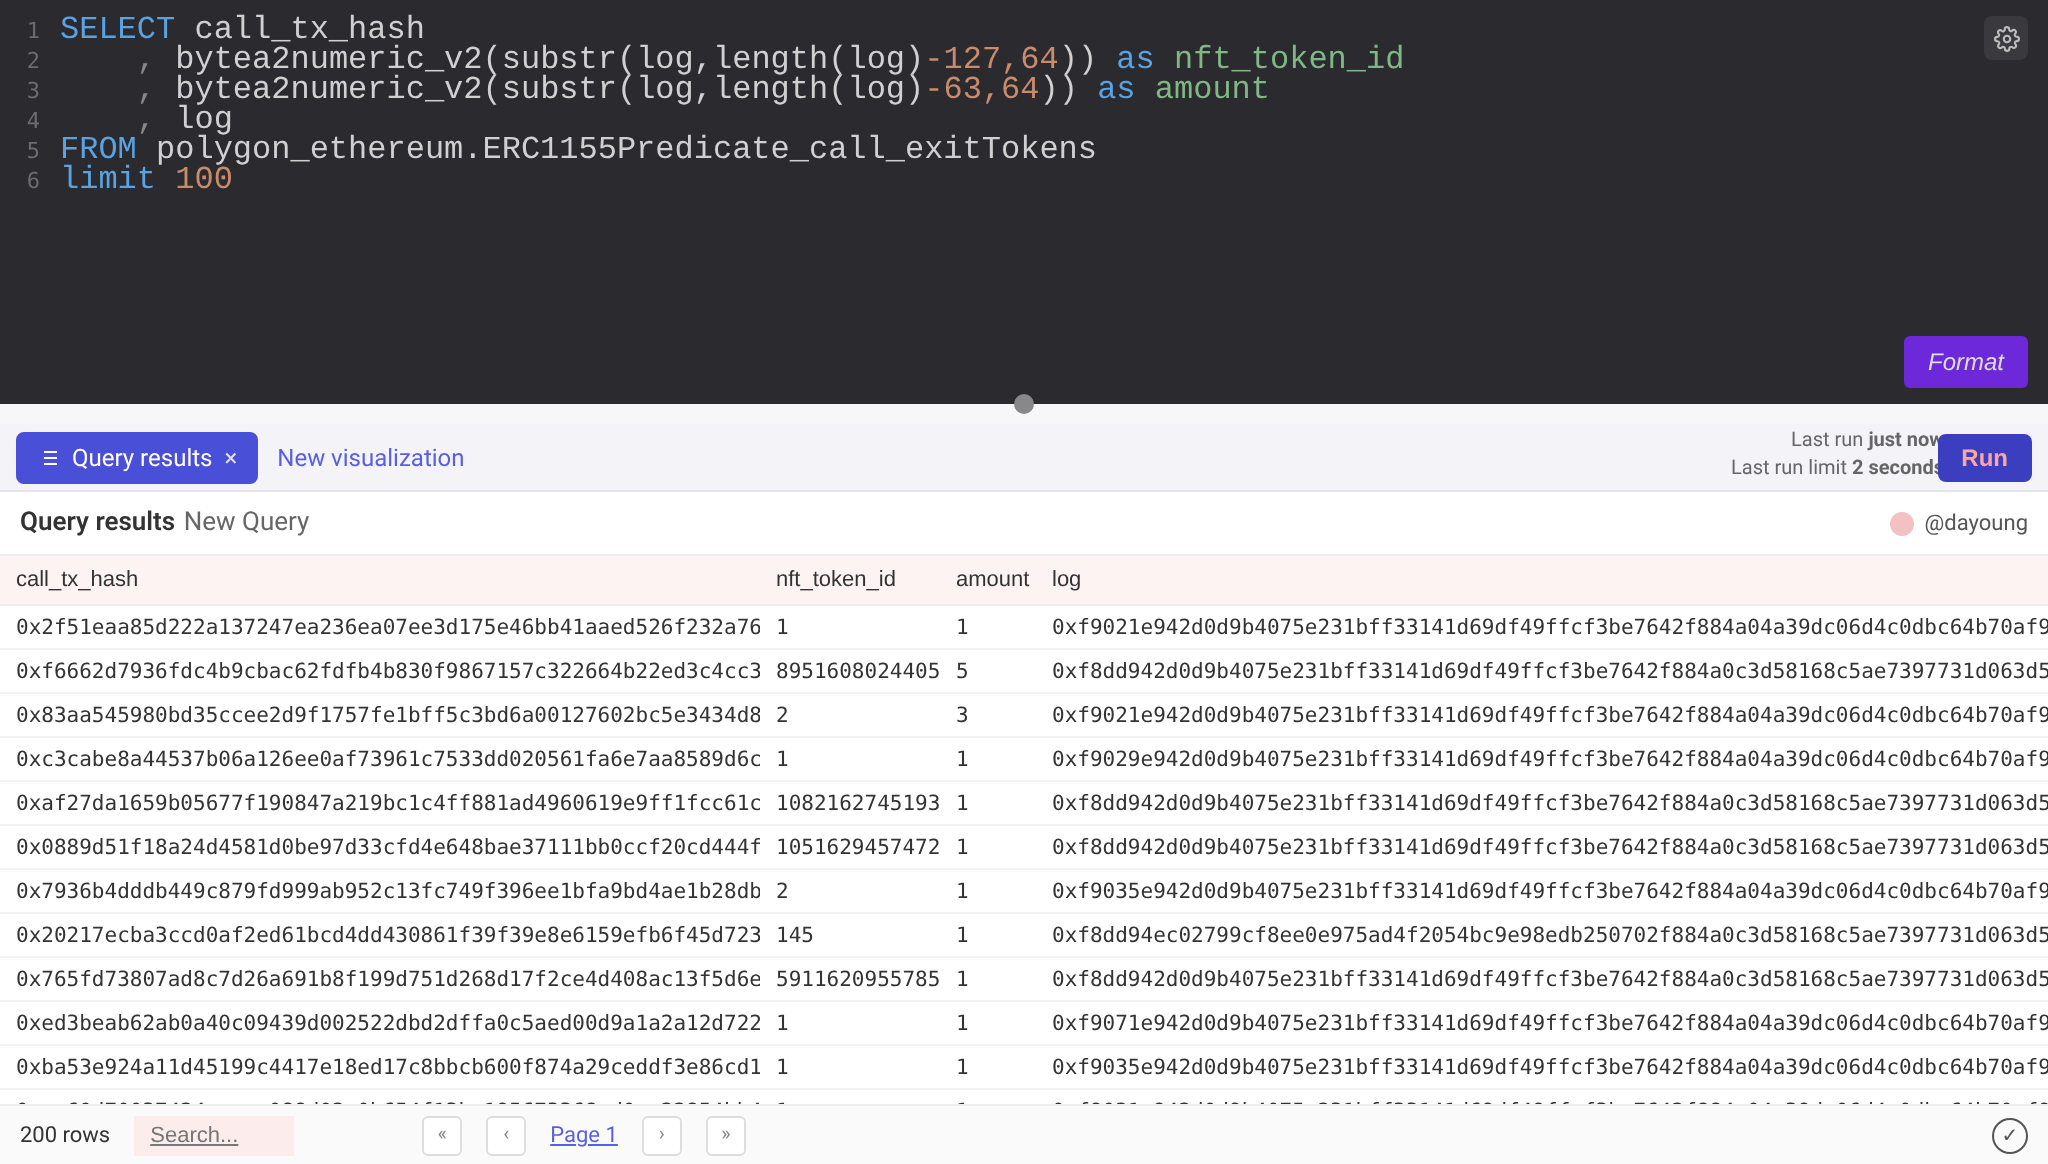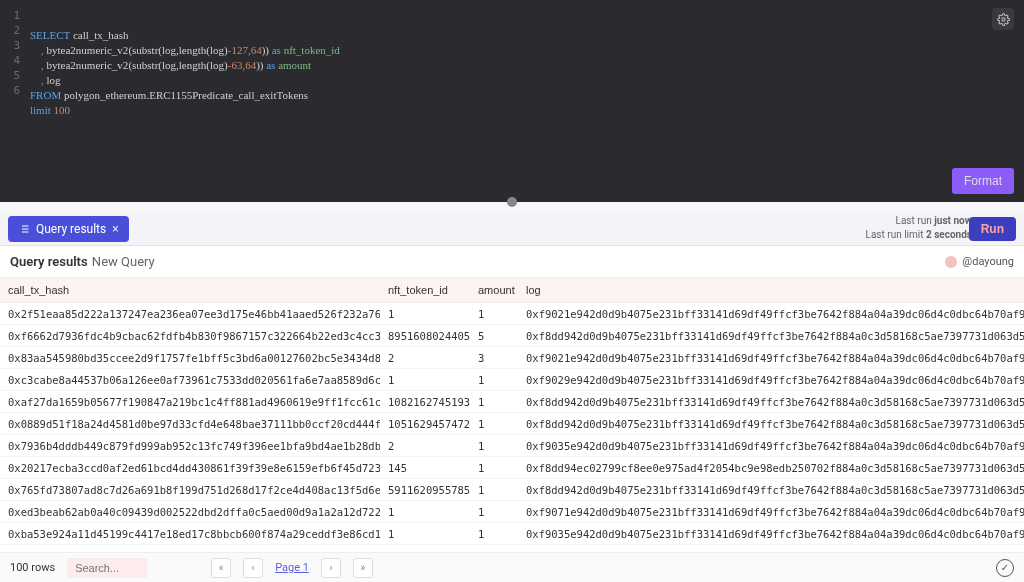--- a/index.html
+++ b/index.html
@@ -2,29 +2,29 @@
 <html><head>
 <meta charset="utf-8">
 <style>
 * { margin: 0; padding: 0; box-sizing: border-box; }
 body { font-family: -apple-system, BlinkMacSystemFont, "Segoe UI", Roboto, sans-serif; font-size: 12px; background: #fff; width: 1024px; height: 582px; overflow: hidden; display: flex; flex-direction: column; }
 
 
 .editor { background: #2b2b2f; color: #ccc; position: relative; height: 202px; }
 .editor-gutter { position: absolute; left: 0; top: 8px; width: 26px; text-align: right; color: #6b6b70; font-family: Menlo, Consolas, monospace; font-size: 11px; line-height: 15px; }
 .editor-gutter div { padding-right: 6px; }
-.editor-code { position: absolute; left: 30px; top: 8px; font-family: Liberation Serif, serif; font-size: 11px; line-height: 15px; white-space: pre; color: #d0d0d0; margin-top: 20px; }
+.editor-code { position: absolute; left: 30px; top: 8px; font-family: Liberation Mono, monospace; font-size: 16px; line-height: 15px; white-space: pre; color: #d0d0d0; }
 .kw { color: #5aa2e0; }
 .fn { color: #d0d0d0; }
 .num { color: #c88b6b; }
 .str, .alias { color: #7fb785; }
 .comma { color: #888; }
 .gear-btn { position: absolute; top: 8px; right: 10px; width: 22px; height: 22px; background: #3a3a3e; border-radius: 4px; display: flex; align-items: center; justify-content: center; color: #bbb; cursor: pointer; }
 .editor-actions { position: absolute; bottom: 8px; right: 10px; display: flex; gap: 8px; }
-.editor-actions button { background: #8b5cf6; color: #ddd; border: none; padding: 6px 12px; font-size: 12px; border-radius: 3px; cursor: pointer; }
+.editor-actions button { background: #6d28d9; color: #ddd; border: none; padding: 6px 12px; font-size: 12px; border-radius: 3px; cursor: pointer; font-style: italic; }
 .divider-row { height: 10px; background: #f7f7fa; position: relative; }
 .divider-dot { width: 10px; height: 10px; background: #888; border-radius: 50%; position: absolute; left: 50%; top: 0; transform: translate(-50%, -50%); }
 
 
 .tabs-bar { height: 34px; background: #f3f3f8; display: flex; align-items: center; padding: 0 8px; border-bottom: 1px solid #e2e2ea; position: relative; }
 .tab { display: flex; align-items: center; gap: 6px; padding: 6px 10px; border-radius: 4px; font-size: 12px; cursor: pointer; }
 .tab.active { background: #4a4fd8; color: #fff; }
 .tab.link { color: #5a5fe0; }
 .tab .close { font-size: 12px; opacity: .85; }
 .run-info { position: absolute; right: 52px; top: 2px; text-align: right; font-size: 10px; color: #666; line-height: 14px; }
@@ -43,21 +43,21 @@
 thead th { text-align: left; font-weight: 400; color: #333; background: #fdf3f3; padding: 6px 8px; border-bottom: 1px solid #eee; font-family: -apple-system, sans-serif; font-size: 11px; }
 tbody td { padding: 4.5px 8px; color: #333; border-bottom: 1px solid #f3f3f3; white-space: nowrap; overflow: hidden; }
 .col-hash { width: 380px; }
 .col-token { width: 90px; }
 .col-amt { width: 48px; }
 .col-log { width: auto; }
 
 
 .pager { height: 30px; border-top: 1px solid #eee; display: flex; align-items: center; gap: 12px; padding: 0 10px; font-size: 11px; color: #555; background: #fafafa; }
 .rows-info { color: #333; }
-.search-input { background: #fdecec; border: none; padding: 4px 8px; font-size: 11px; color: #777; width: 80px; outline: none; }
+.search-input { background: #fdecec; border: none; padding: 4px 8px; font-size: 11px; color: #777; width: 80px; outline: none; text-decoration: underline; }
 .pg-btn { width: 20px; height: 20px; background: #fff; border: 1px solid #ddd; border-radius: 3px; display: flex; align-items: center; justify-content: center; color: #888; cursor: pointer; font-size: 10px; }
 .pg-label { color: #5a5fe0; text-decoration: underline; cursor: pointer; }
 .check { margin-left: auto; width: 18px; height: 18px; border: 1.5px solid #555; border-radius: 50%; display: flex; align-items: center; justify-content: center; font-size: 10px; color: #555; }
 </style>
 </head>
 <body>
 
 <div class="editor">
   <div class="editor-gutter">
     <div>1</div>
@@ -93,20 +93,21 @@
         <line x1="8" y1="6" x2="21" y2="6"></line>
         <line x1="8" y1="12" x2="21" y2="12"></line>
         <line x1="8" y1="18" x2="21" y2="18"></line>
         <line x1="3" y1="6" x2="3.01" y2="6"></line>
         <line x1="3" y1="12" x2="3.01" y2="12"></line>
         <line x1="3" y1="18" x2="3.01" y2="18"></line>
       </svg>
     <span>Query results</span>
     <span class="close">×</span>
   </div>
+  <div class="tab link">New visualization</div>
   <div class="run-info">
     <div><span>Last run </span><b>just now</b></div>
     <div><span>Last run limit </span><b>2 seconds</b></div>
   </div>
   <button class="run-btn">Run</button>
 </div>
 
 <div class="title-row">
   <div class="title-left">
     <span class="q-title">Query results</span>
@@ -205,21 +206,21 @@
           <td>0xea60d70037424aaeec088d02c0b654f13bc195673368cd0ca22854bb44ff5bc7</td>
           <td>1</td>
           <td>1</td>
           <td>0xf9021e942d0d9b4075e231bff33141d69df49ffcf3be7642f884a04a39dc06d4c0dbc64b70af90fd698a233a518aa5d07e595d983</td>
         </tr>
       </tbody>
   </table>
 </div>
 
 <div class="pager">
-  <span class="rows-info">100 rows</span>
+  <span class="rows-info">200 rows</span>
   <input class="search-input" placeholder="Search..." style="">
   <div style="flex:0 0 40px"></div>
   <div class="pg-btn">«</div>
   <div class="pg-btn">‹</div>
   <span class="pg-label">Page 1</span>
   <div class="pg-btn">›</div>
   <div class="pg-btn">»</div>
   <div class="check">✓</div>
 </div>
 

